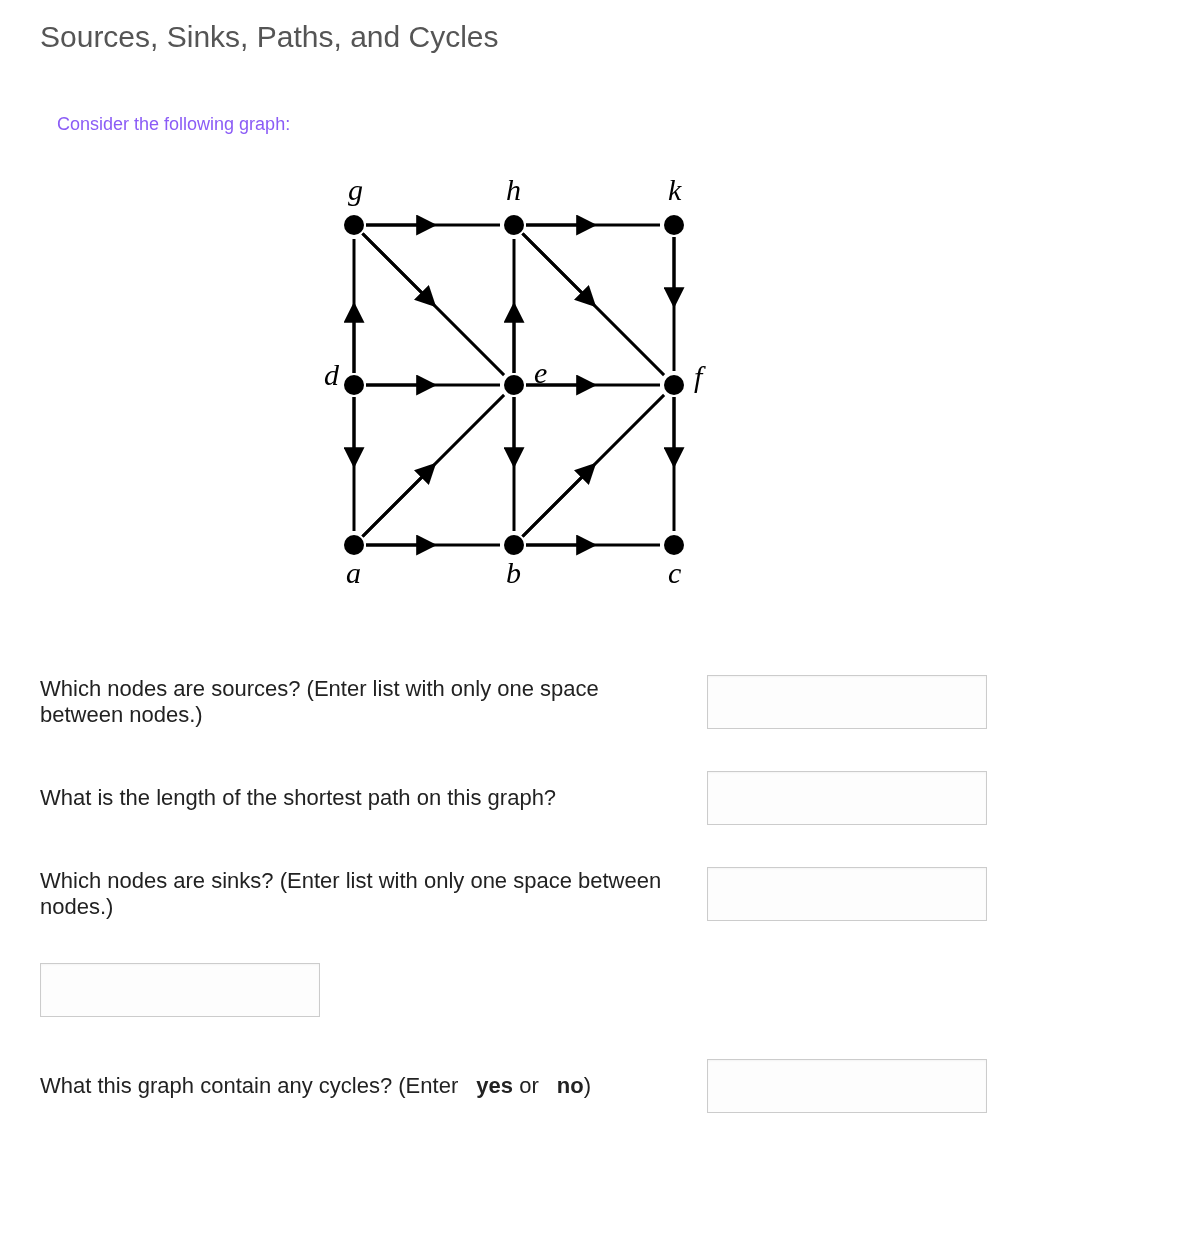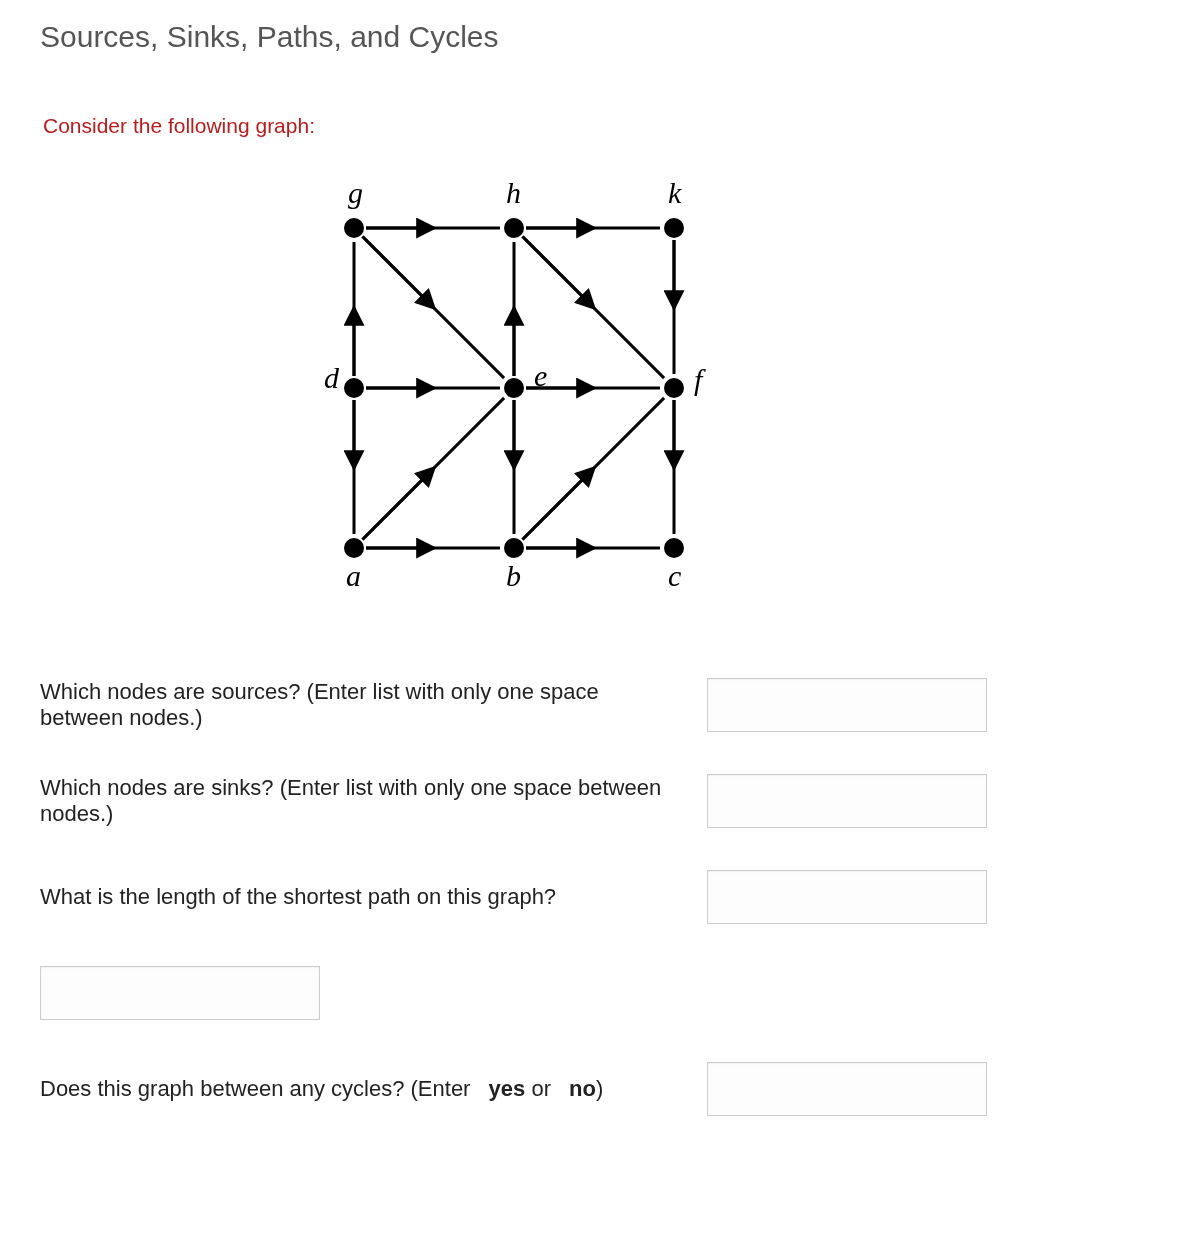--- a/index.html
+++ b/index.html
@@ -14,23 +14,23 @@
     width: 1027px;
     padding: 20px 40px 40px 40px;
   }
   .title {
     font-size: 30px;
     color: #555;
     font-weight: 400;
     margin: 0 0 60px 0;
   }
   .intro {
-    font-size: 21px;
-    color: #b91c1c;
-    margin: 0 0 30px 3px;
+    font-size: 18px;
+    color: #8b5cf6;
+    margin: 0 0 30px 17px;
   }
   .graph-wrap {
     display: flex;
     justify-content: center;
     margin-bottom: 70px;
   }
   svg.graph {
     display: block;
   }
   .node-label {
@@ -142,35 +142,35 @@
   </div>
 
   <div class="questions">
 
     <div class="qrow">
       <div class="qtext">Which nodes are sources? (Enter list with only one space between nodes.)</div>
       <input class="answer-input" type="text" style="">
     </div>
 
     <div class="qrow">
-      <div class="qtext">Which nodes are sinks? (Enter list with only one space between nodes.)</div>
+      <div class="qtext">What is the length of the shortest path on this graph?</div>
       <input class="answer-input" type="text" style="">
     </div>
 
     <div class="qrow">
-      <div class="qtext">What is the length of the shortest path on this graph?</div>
+      <div class="qtext">Which nodes are sinks? (Enter list with only one space between nodes.)</div>
       <input class="answer-input" type="text" style="">
     </div>
 
     <div class="qrow">
       <input class="answer-input" type="text" style="">
     </div>
 
     <div class="qrow">
       <div class="qtext">
-        <span>Does this graph between any cycles? (Enter </span><b>yes</b><span> or </span><b>no</b><span>)</span>
+        <span>What this graph contain any cycles? (Enter </span><b>yes</b><span> or </span><b>no</b><span>)</span>
       </div>
       <input class="answer-input" type="text" style="">
     </div>
 
   </div>
 
 </div>
 
 </body></html>

